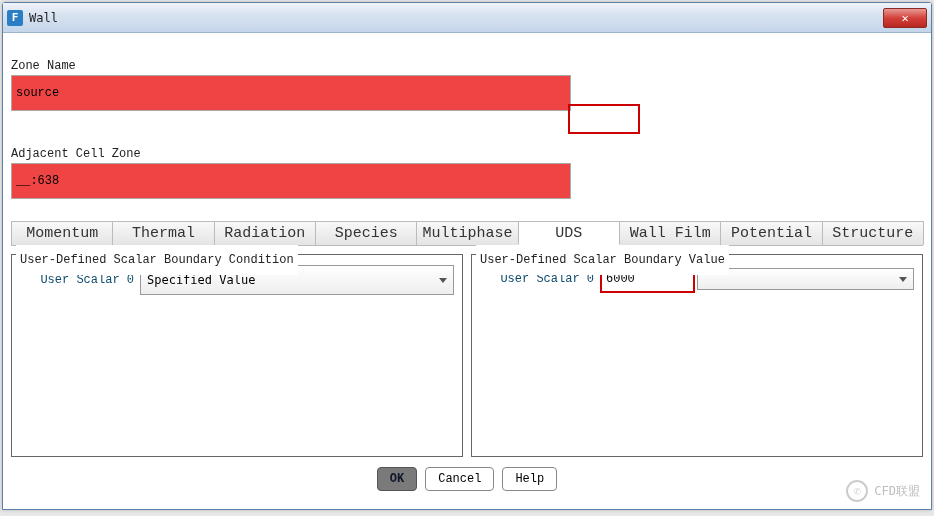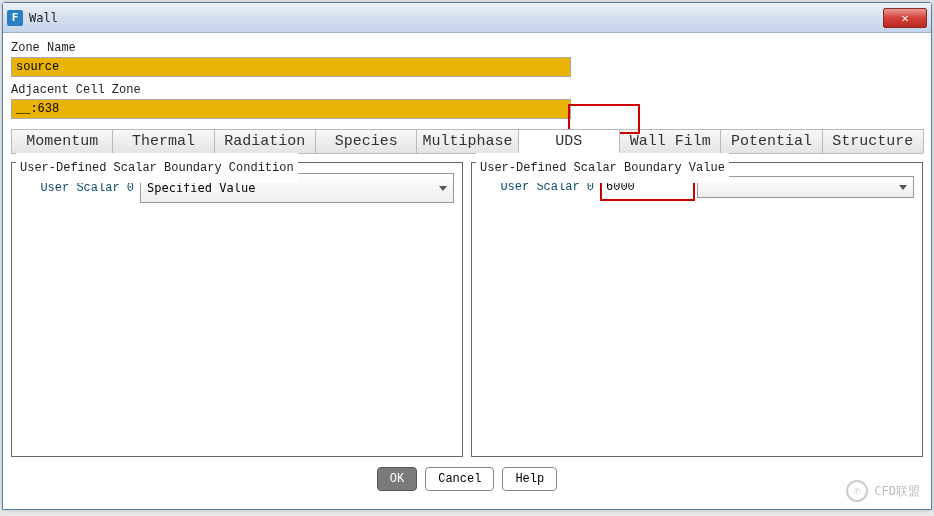--- a/index.html
+++ b/index.html
@@ -3,38 +3,38 @@
 <meta charset="utf-8">
 <style>
 * { box-sizing: border-box; margin: 0; padding: 0; font-family: "Microsoft YaHei", SimSun, monospace, sans-serif; font-size: 12px; }
 body { background: #e8e8e8; width: 934px; height: 516px; overflow: hidden; position: relative; }
 .window { width: 930px; height: 508px; margin: 2px; border: 1px solid #5a7fa8; background: #fff; border-radius: 3px 3px 0 0; box-shadow: 0 0 4px rgba(0,0,0,0.2); display: flex; flex-direction: column; }
 .titlebar { height: 30px; background: linear-gradient(to bottom, #f0f4fa 0%, #d8e3f0 40%, #c4d5ea 100%); border-bottom: 1px solid #9cb3cc; display: flex; align-items: center; padding: 0 4px; }
 .titlebar-icon { width: 16px; height: 16px; background: #2a7fc4; color: #fff; display: flex; align-items: center; justify-content: center; font-weight: bold; font-size: 11px; border-radius: 2px; margin-right: 6px; }
 .titlebar-text { flex: 1; color: #222; }
 .close-btn { width: 44px; height: 20px; background: linear-gradient(to bottom, #e89a95 0%, #d4403a 50%, #b82820 100%); border: 1px solid #8a2a20; border-radius: 2px; display: flex; align-items: center; justify-content: center; color: #fff; font-weight: bold; font-size: 13px; cursor: pointer; }
 .content { flex: 1; padding: 6px 8px; display: flex; flex-direction: column; background: #fff; }
-.field-label { color: #222; margin-top: 2px; margin-bottom: 2px; font-family: "Courier New", monospace; }
-.text-input { width: 560px; height: 20px; border: 1px solid #aaa; background: #eab308; padding: 2px 4px; font-family: "Courier New", monospace; margin-bottom: 4px; }
+.field-label { color: #222; margin-top: 20px; margin-bottom: 2px; font-family: "Courier New", monospace; }
+.text-input { width: 560px; height: 36px; border: 1px solid #aaa; background: #ef4444; padding: 2px 4px; font-family: "Courier New", monospace; margin-bottom: 16px; }
 .tabs { display: flex; border-bottom: 1px solid #bbb; margin-top: 6px; }
 .tab { flex: 1; height: 24px; background: linear-gradient(to bottom, #f8f8f8, #e4e4e4); border: 1px solid #bbb; border-bottom: none; display: flex; align-items: center; justify-content: center; font-family: "Courier New", monospace; font-size: 15px; color: #333; cursor: pointer; margin-right: -1px; }
 .tab.active { background: #fff; border-bottom: 1px solid #fff; margin-bottom: -1px; z-index: 2; }
 .tab-highlight { border: 2px solid #c00; position: absolute; pointer-events: none; }
 .panel-area { display: flex; flex: 1; margin-top: 8px; gap: 8px; }
 .panel { flex: 1; border: 1px solid #666; padding: 0; position: relative; }
 .panel-title { position: absolute; top: -10px; left: 4px; background: #fff; padding: 8px 4px; font-family: "Courier New", monospace; color: #222; }
 .panel-row { display: flex; align-items: center; padding: 10px 8px 0 8px; }
 .panel-row-label { width: 120px; text-align: right; font-family: "Courier New", monospace; color: #0c4a6e; padding-right: 6px; }
 .select { flex: 1; height: 30px; border: 1px solid #999; background: linear-gradient(to bottom, #fff, #eee); padding: 2px 6px; font-family: "Courier New", monospace; display: flex; align-items: center; justify-content: space-between; cursor: pointer; }
 .select-arrow { width: 0; height: 0; border-left: 4px solid transparent; border-right: 4px solid transparent; border-top: 5px solid #555; }
 .value-input { width: 95px; height: 28px; border: 2px solid #c00; padding: 2px 4px; font-family: "Courier New", monospace; background: #fff; }
 .value-dropdown { flex: 1; height: 22px; border: 1px solid #999; background: linear-gradient(to bottom, #fff, #eee); display: flex; align-items: center; justify-content: flex-end; padding-right: 6px; margin-left: 2px; cursor: pointer; }
 .bottom-bar { display: flex; align-items: center; justify-content: center; padding: 10px 0 12px 0; gap: 8px; }
 .btn { height: 24px; padding: 0 12px; border: 1px solid #888; border-radius: 4px; background: #fff; font-family: "Courier New", monospace; display: flex; align-items: center; cursor: pointer; }
-.btn.primary { background: #7a7a7a; color: #ffffff; border-color: #555; font-weight: normal; }
+.btn.primary { background: #7a7a7a; color: #0f172a; border-color: #555; font-weight: bold; }
 .watermark { position: absolute; right: 14px; bottom: 14px; display: flex; align-items: center; gap: 6px; color: #bdbdbd; font-size: 14px; pointer-events: none; }
 .watermark-icon { width: 22px; height: 22px; border: 2px solid #ccc; border-radius: 50%; display: flex; align-items: center; justify-content: center; font-size: 12px; color: #ccc; }
 .hl1 { left: 568px; top: 104px; width: 72px; height: 30px; }
 </style>
 </head>
 <body>
 
 <div class="window">
   <div class="titlebar">
     <div class="titlebar-icon">F</div>

